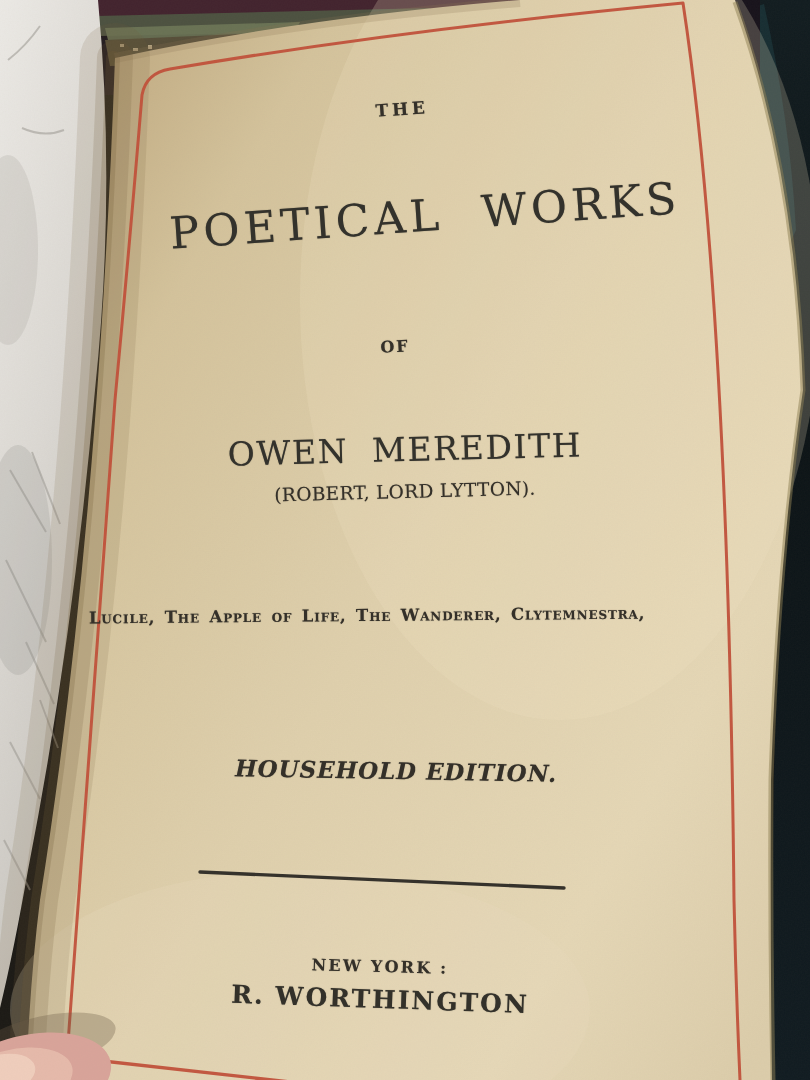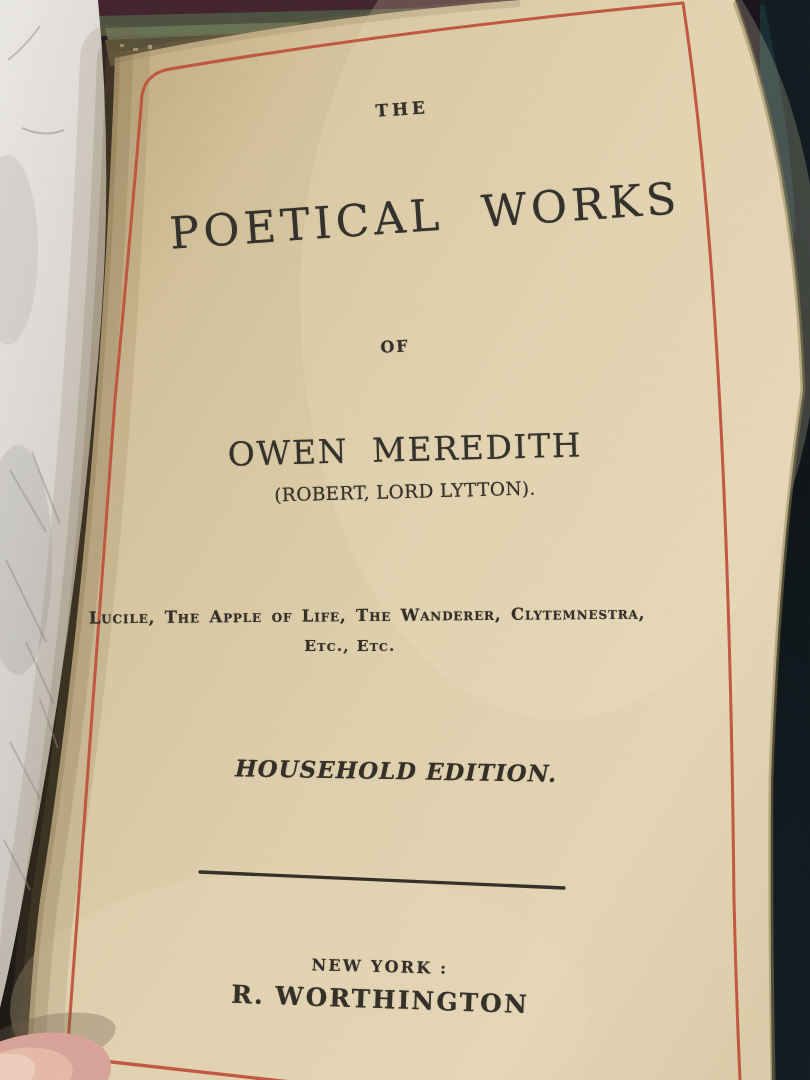--- a/index.html
+++ b/index.html
@@ -123,17 +123,16 @@
 
   <rect x="0" y="0" width="810" height="1080" filter="url(#grain)" opacity="0.5"></rect>
 </svg>
 
   <div class="txt half-title">THE</div>
   <div class="txt main-title">POETICAL WORKS</div>
   <div class="txt of-label">OF</div>
   <div class="txt author">OWEN MEREDITH</div>
   <div class="txt author-sub">(ROBERT, LORD LYTTON).</div>
   <div class="txt works-1">Lucile, The Apple of Life, The Wanderer, Clytemnestra,</div>
-  <div class="txt works-2">Etc., Etc.</div>
   <div class="txt edition">HOUSEHOLD EDITION.</div>
   <div class="txt imprint-city">NEW YORK :</div>
   <div class="txt imprint-pub">R. WORTHINGTON</div>
 </div>
 
 </body></html>

